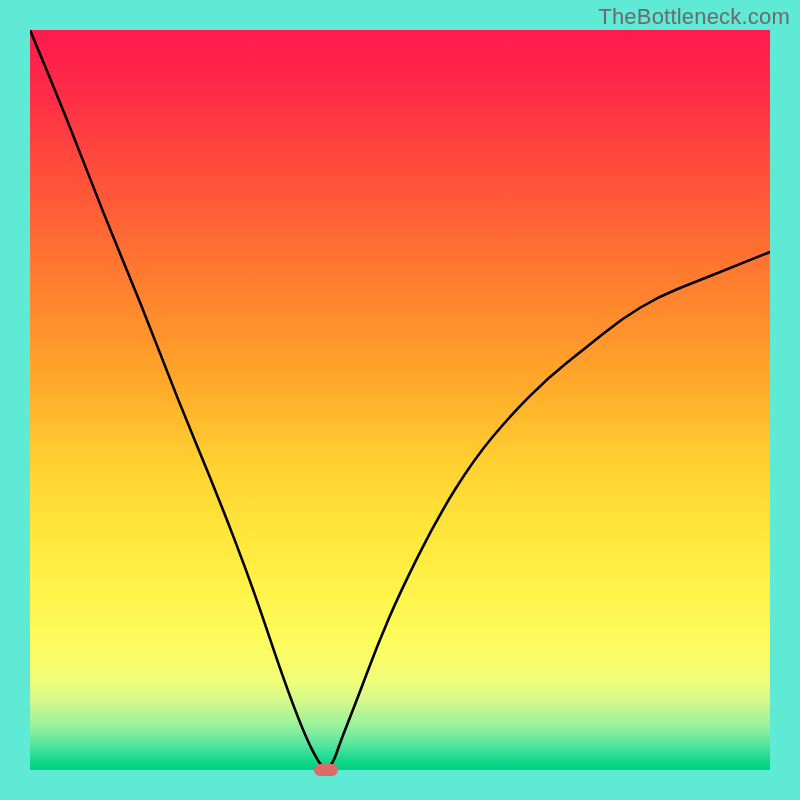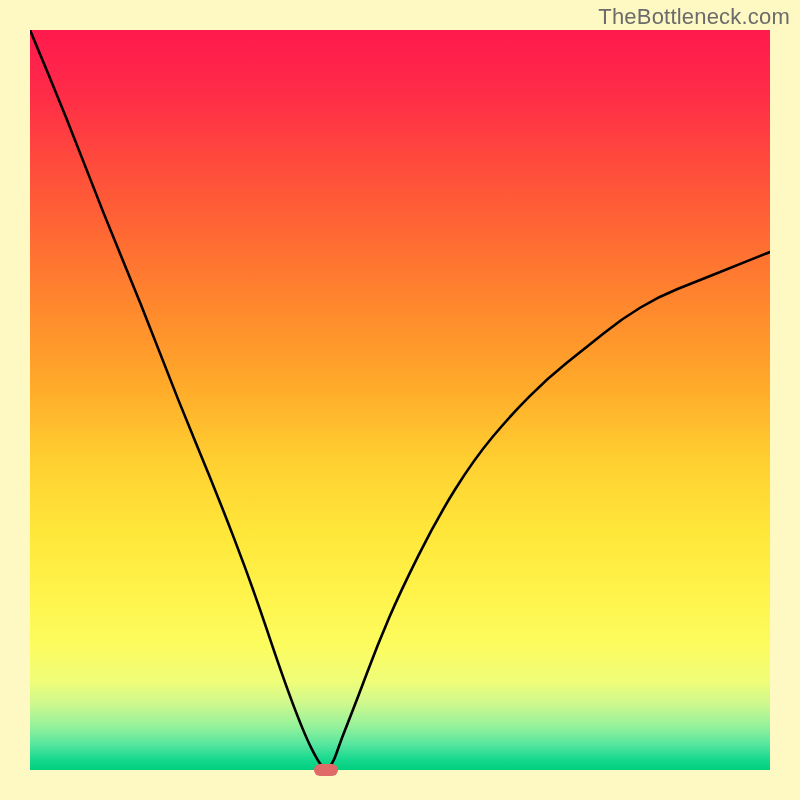--- a/index.html
+++ b/index.html
@@ -8,21 +8,21 @@
     width: 800px;
     height: 800px;
     overflow: hidden;
     background: #000;
     font-family: Arial, Helvetica, sans-serif;
   }
   .frame {
     position: relative;
     width: 800px;
     height: 800px;
-    background: #fef9c3;
+    background: #5eead4;
     text-align: center;
   }
   .plot {
     position: absolute;
     left: 30px;
     top: 30px;
     width: 740px;
     height: 740px;
     
     background: linear-gradient(

